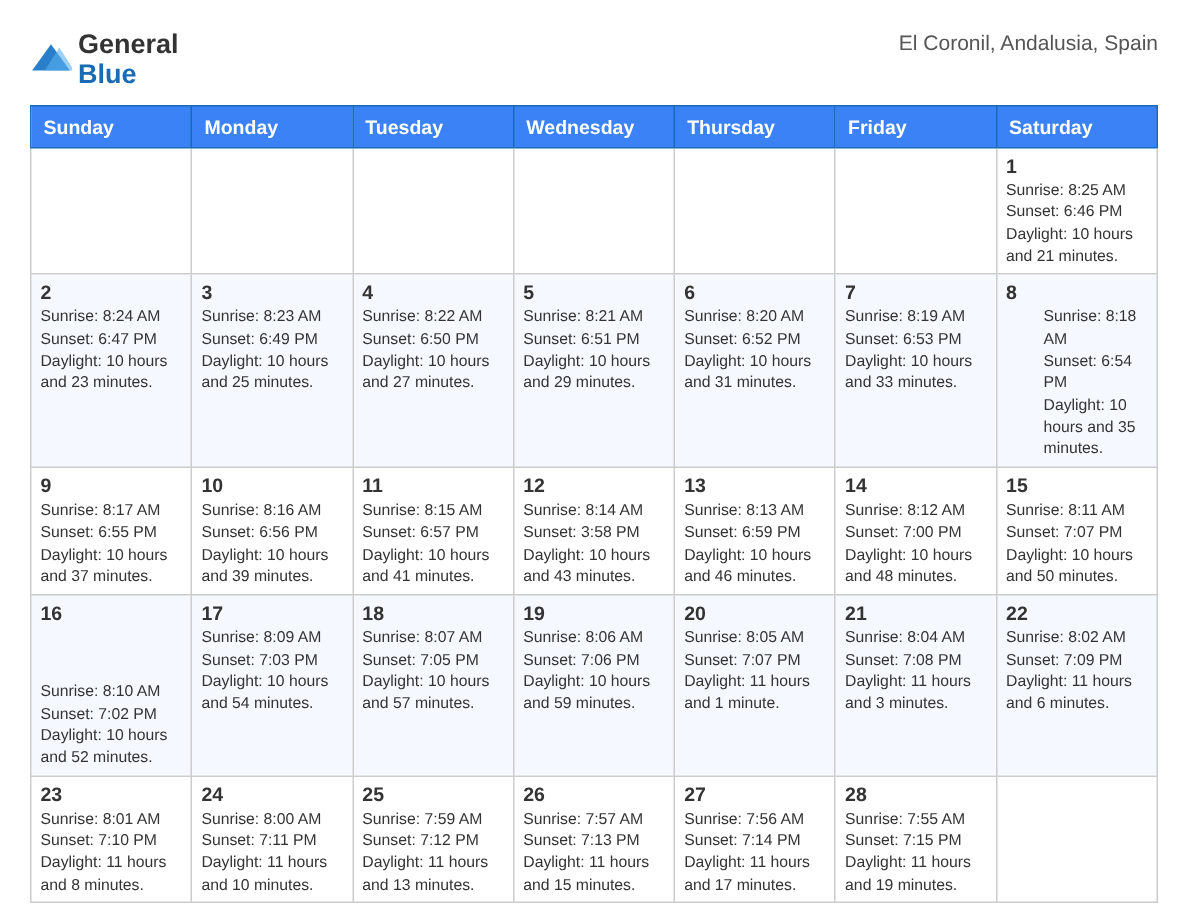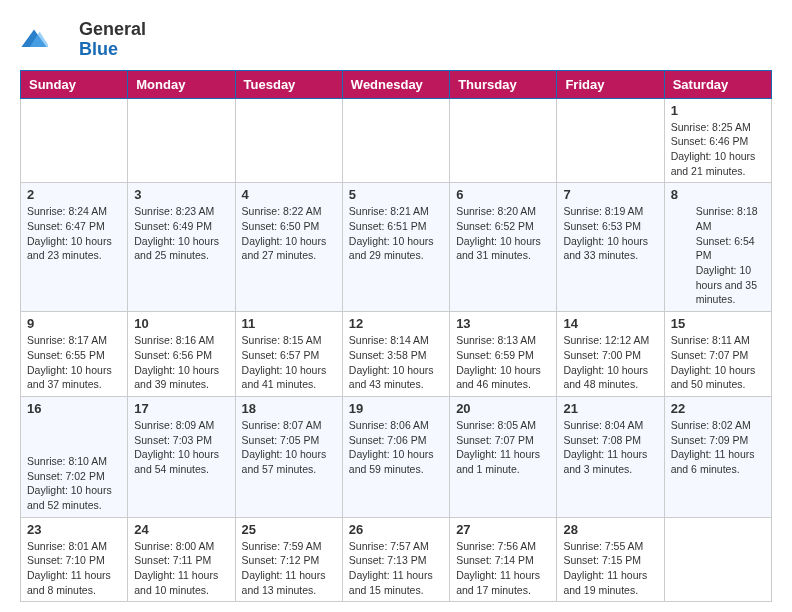--- a/index.html
+++ b/index.html
@@ -20,21 +20,20 @@
       display: flex;
       align-items: center;
       gap: 4px;
     }
     .logo-text {
       display: flex;
       flex-direction: column;
       font-size: 18px;
       font-weight: bold;
       line-height: 1.1;
-      margin-left: 27px;
     }
     .logo-general { color: #333; }
     .logo-blue { color: #1a6bb5; }
     .logo-icon {
       width: 28px;
       height: 28px;
     }
     .title-area {
       text-align: right;
     }
@@ -46,21 +45,21 @@
     .location-title {
       font-size: 14px;
       color: #555;
     }
     .calendar {
       width: 100%;
       border-collapse: collapse;
       border: 1px solid #ccc;
     }
     .calendar th {
-      background: #be185d;
+      background: #3b82f6;
       color: #fff;
       text-align: left;
       padding: 6px 8px;
       font-size: 13px;
       border: 1px solid #1a6bb5;
     }
     .calendar td {
       vertical-align: top;
       border: 1px solid #ccc;
       padding: 4px 6px;
@@ -95,20 +94,21 @@
     <svg class="logo-icon" viewBox="0 0 40 40" xmlns="http://www.w3.org/2000/svg">
       <polygon points="20,5 38,30 2,30" fill="#2a7fcb"></polygon>
       <polygon points="28,8 42,30 14,30" fill="#5ab0f0" opacity="0.6"></polygon>
     </svg>
     <div class="logo-text">
       <span class="logo-general">General</span>
       <span class="logo-blue">Blue</span>
     </div>
   </div>
   <div class="title-area">
+    <div class="location-title">El Coronil, Andalusia, Spain</div>
   </div>
 </div>
 
 <table class="calendar">
   <thead>
     <tr>
     <th>Sunday</th>
         <th>Monday</th>
         <th>Tuesday</th>
         <th>Wednesday</th>
@@ -202,21 +202,21 @@
 Daylight: 10 hours and 43 minutes.</div>
         </td>
         <td>
           <span class="day-number">13</span>
           <div class="day-info" style="white-space: pre-line;">Sunrise: 8:13 AM
 Sunset: 6:59 PM
 Daylight: 10 hours and 46 minutes.</div>
         </td>
         <td>
           <span class="day-number">14</span>
-          <div class="day-info" style="white-space: pre-line;">Sunrise: 12:12 AM
+          <div class="day-info" style="white-space: pre-line;">Sunrise: 8:12 AM
 Sunset: 7:00 PM
 Daylight: 10 hours and 48 minutes.</div>
         </td>
         <td>
           <span class="day-number">15</span>
           <div class="day-info" style="white-space: pre-line;">Sunrise: 8:11 AM
 Sunset: 7:07 PM
 Daylight: 10 hours and 50 minutes.</div>
         </td>
       </tr>

